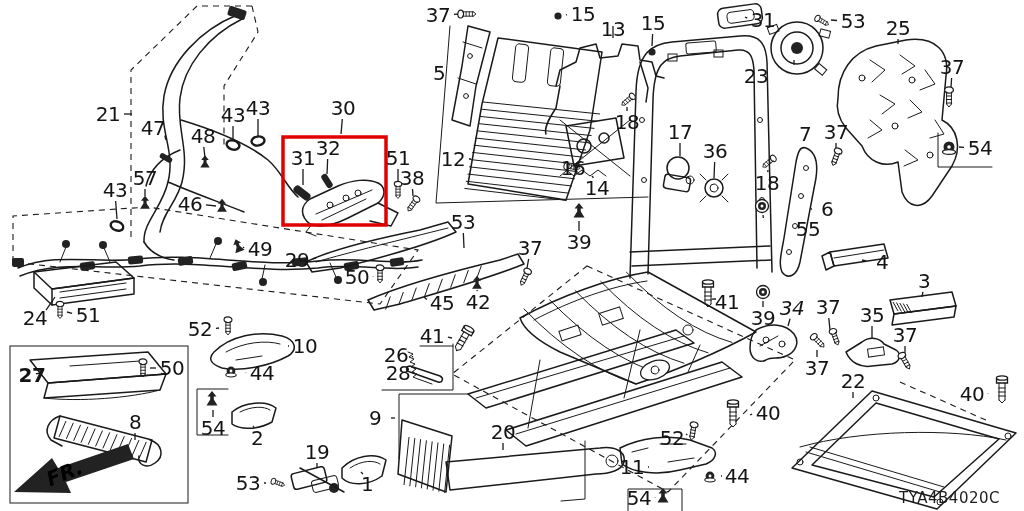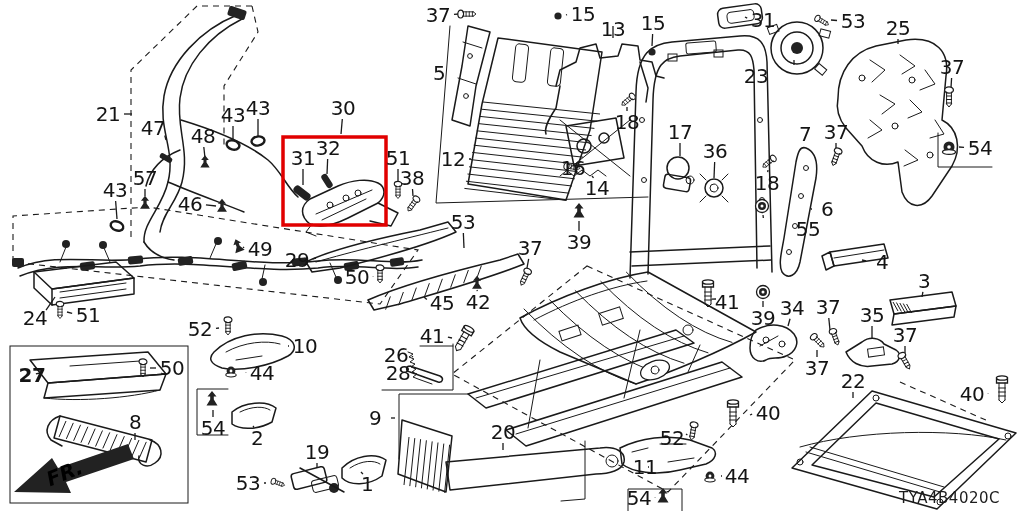--- a/index.html
+++ b/index.html
@@ -632,42 +632,42 @@
       <div class="plabel" style="left: 805px; top: 134px;">7</div>
       <div class="plabel" style="left: 836px; top: 132px;">37</div>
       <div class="plabel" style="left: 827px; top: 209px;">6</div>
       <div class="plabel" style="left: 882px; top: 262px;">4</div>
       <div class="plabel" style="left: 924px; top: 281px;">3</div>
       <div class="plabel" style="left: 579px; top: 242px;">39</div>
       <div class="plabel" style="left: 764px; top: 229px; margin-left: 44px;">55</div>
       <div class="plabel" style="left: 767px; top: 183px;">18</div>
       <div class="plabel" style="left: 727px; top: 302px;">41</div>
       <div class="plabel" style="left: 763px; top: 318px;">39</div>
-      <div class="plabel" style="left: 792px; top: 308px;">34</div>
+      <div class="plabel" style="left: 792px; top: 308px; font-style: italic;">34</div>
       <div class="plabel" style="left: 828px; top: 307px;">37</div>
       <div class="plabel" style="left: 872px; top: 315px;">35</div>
       <div class="plabel" style="left: 905px; top: 335px;">37</div>
       <div class="plabel" style="left: 817px; top: 368px;">37</div>
       <div class="plabel" style="left: 396px; top: 355px;">26</div>
       <div class="plabel" style="left: 398px; top: 373px;">28</div>
       <div class="plabel" style="left: 432px; top: 336px;">41</div>
       <div class="plabel" style="left: 375px; top: 418px;">9</div>
       <div class="plabel" style="left: 503px; top: 432px;">20</div>
       <div class="plabel" style="left: 200px; top: 329px;">52</div>
       <div class="plabel" style="left: 305px; top: 346px;">10</div>
       <div class="plabel" style="left: 262px; top: 373px;">44</div>
       <div class="plabel" style="left: 213px; top: 428px;">54</div>
       <div class="plabel" style="left: 257px; top: 438px;">2</div>
       <div class="plabel" style="left: 317px; top: 452px;">19</div>
       <div class="plabel" style="left: 248px; top: 483px;">53</div>
       <div class="plabel" style="left: 367px; top: 484px;">1</div>
       <div class="plabel" style="left: 853px; top: 381px;">22</div>
       <div class="plabel" style="left: 768px; top: 413px;">40</div>
       <div class="plabel" style="left: 672px; top: 438px;">52</div>
-      <div class="plabel" style="left: 632px; top: 467px; margin-left: 13px;">11</div>
+      <div class="plabel" style="left: 632px; top: 467px;">11</div>
       <div class="plabel" style="left: 737px; top: 476px;">44</div>
       <div class="plabel" style="left: 639px; top: 498px;">54</div>
       <div class="plabel" style="left: 972px; top: 394px;">40</div>
     </div>
 
 <div class="fr">
   <span>FR.</span>
 </div>
 
 <div class="code">TYA4B4020C</div>

